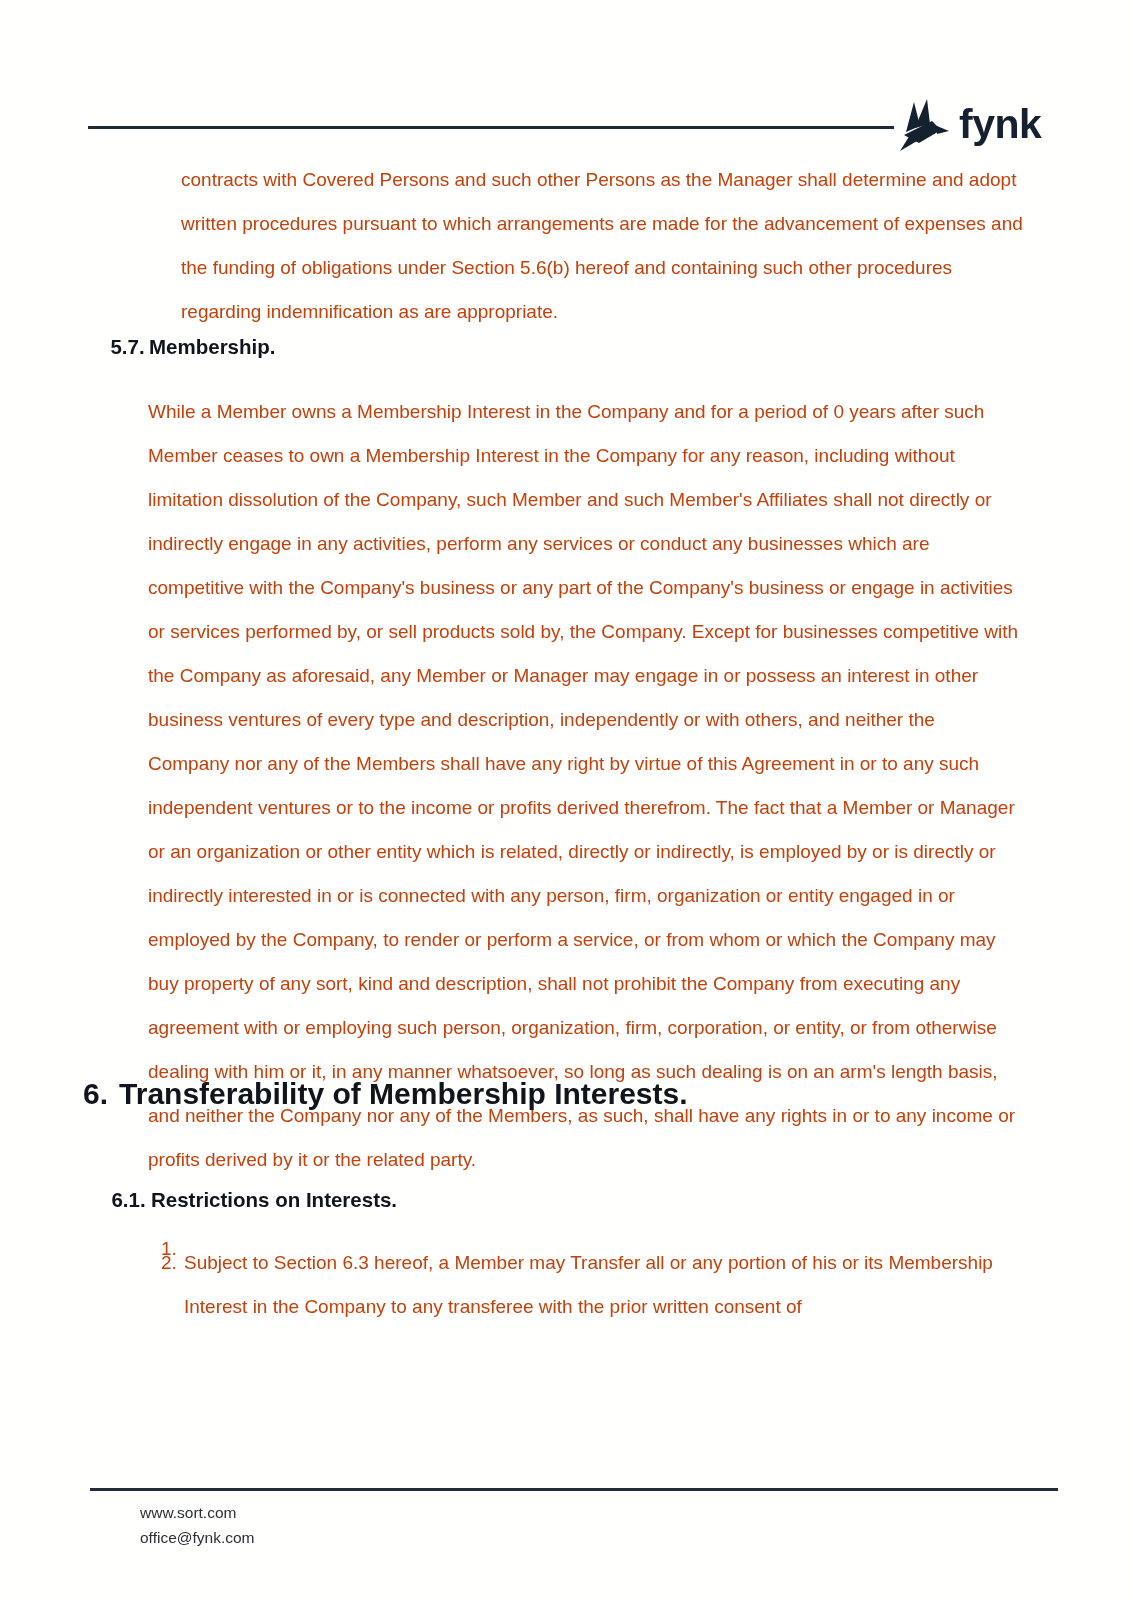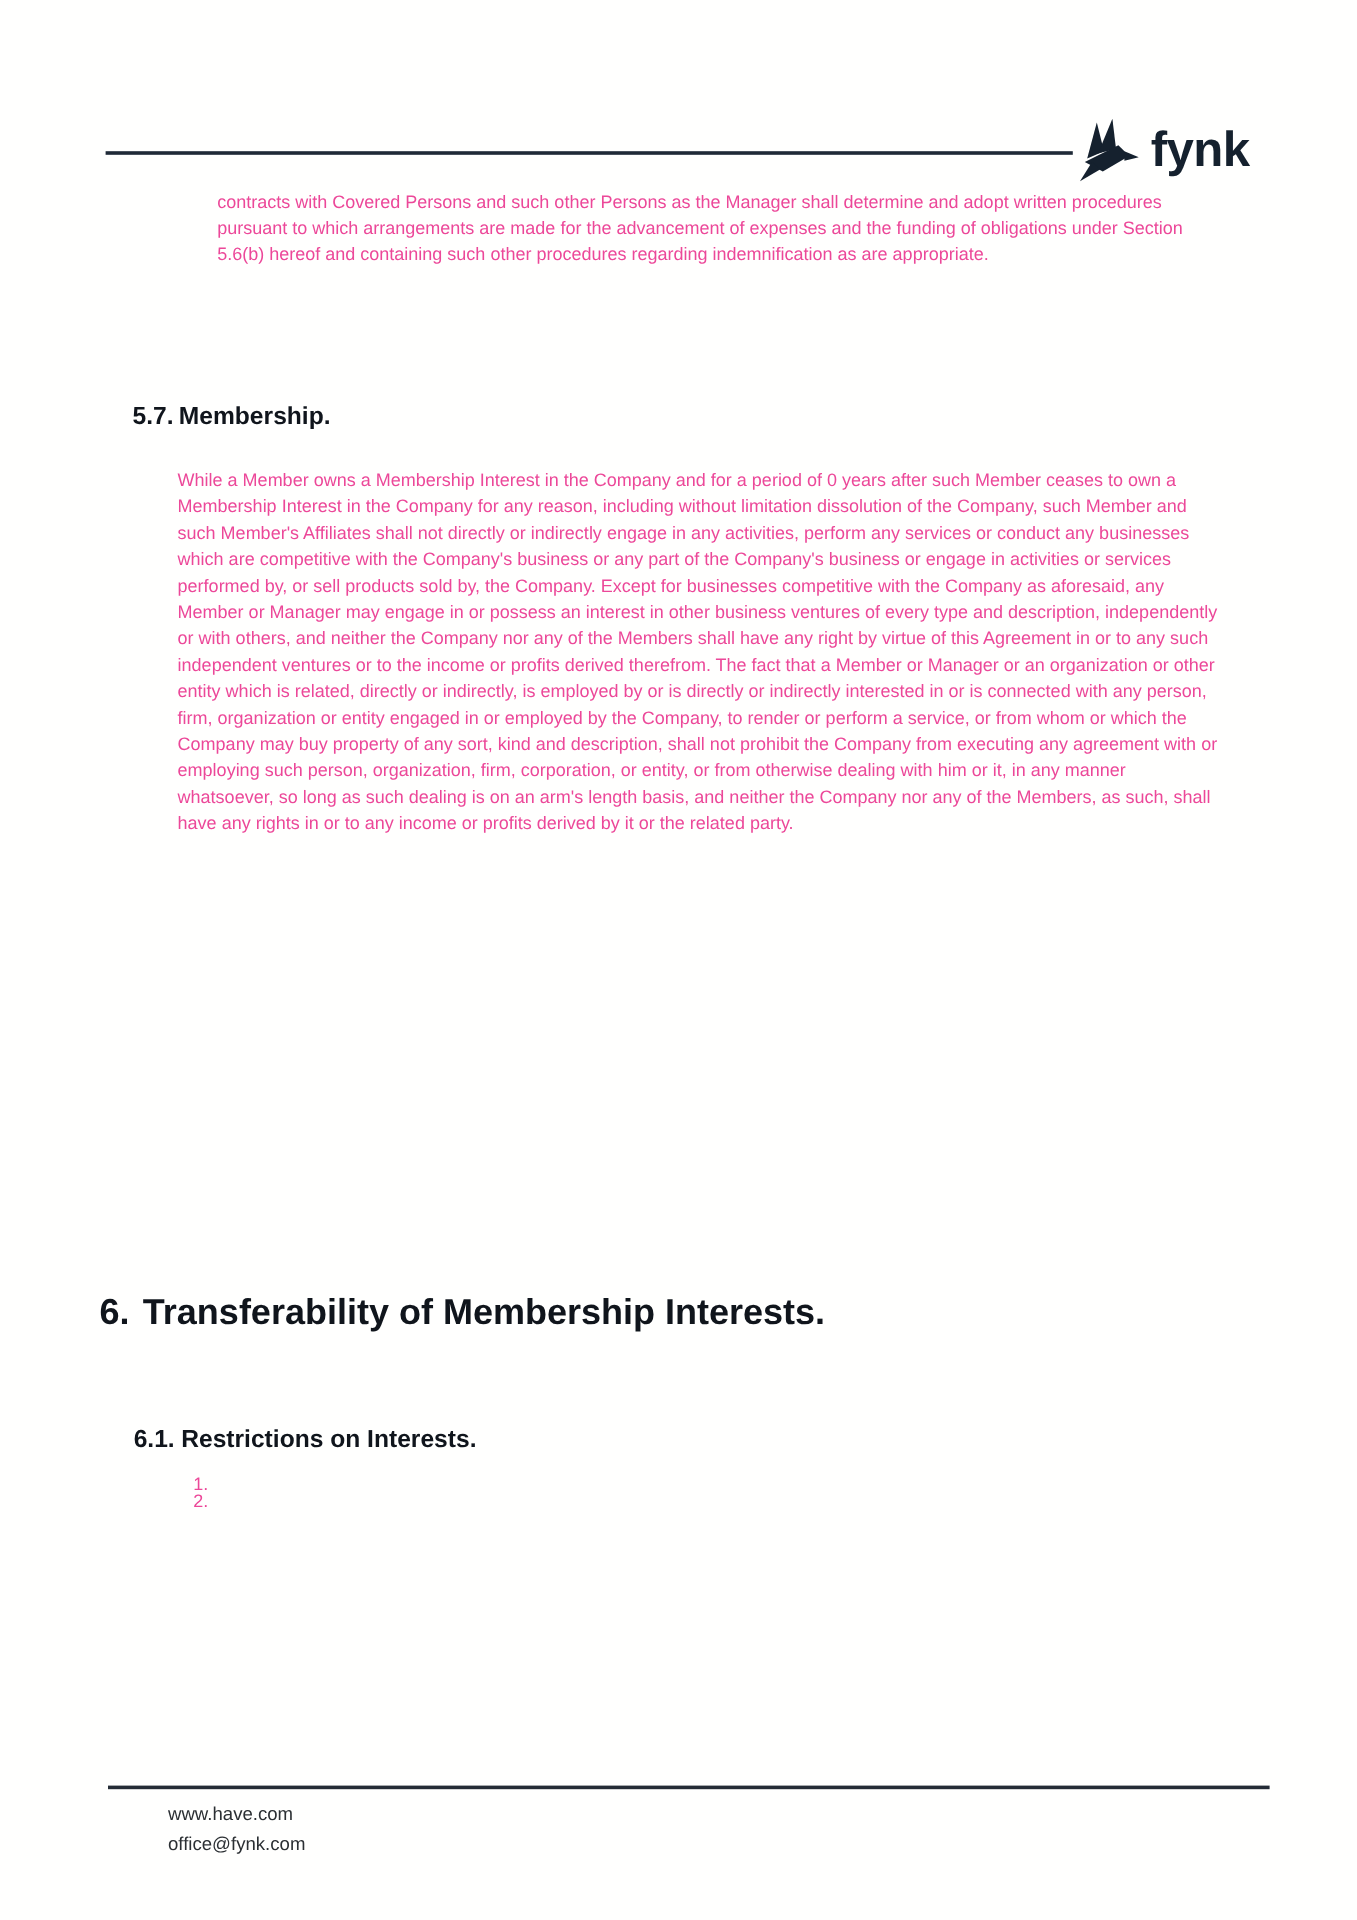--- a/index.html
+++ b/index.html
@@ -39,23 +39,23 @@
     font-size: 41px;
     font-weight: bold;
     color: #15212e;
     letter-spacing: -0.5px;
     line-height: 1;
     padding-bottom: 4px;
   }
 
   
   .body-text {
-    font-size: 15px;
-    line-height: 22px;
-    color: #ec4899;
+    font-size: 19px;
+    line-height: 44px;
+    color: #c2410c;
   }
   .p-continuation {
     position: absolute;
     left: 181px;
     top: 158px;
     width: 848px;
   }
   .p-section-body {
     position: absolute;
     left: 148px;
@@ -164,22 +164,23 @@
     <span class="h-num">6.1.</span>
     <span class="h-title">Restrictions on Interests.</span>
   </div>
 
   <div class="body-text num-list">
     <div class="item">
       <span class="item-num">1.</span>
     </div>
     <div class="item">
       <span class="item-num">2.</span>
+      <span class="item-text">Subject to Section 6.3 hereof, a Member may Transfer all or any portion of his or its Membership Interest in the Company to any transferee with the prior written consent of</span>
     </div>
   </div>
 
   <div class="footer-rule"></div>
   <div class="footer-text">
-    <div>www.have.com</div>
+    <div>www.sort.com</div>
     <div>office@fynk.com</div>
   </div>
 
 </div>
 
 </body></html>

